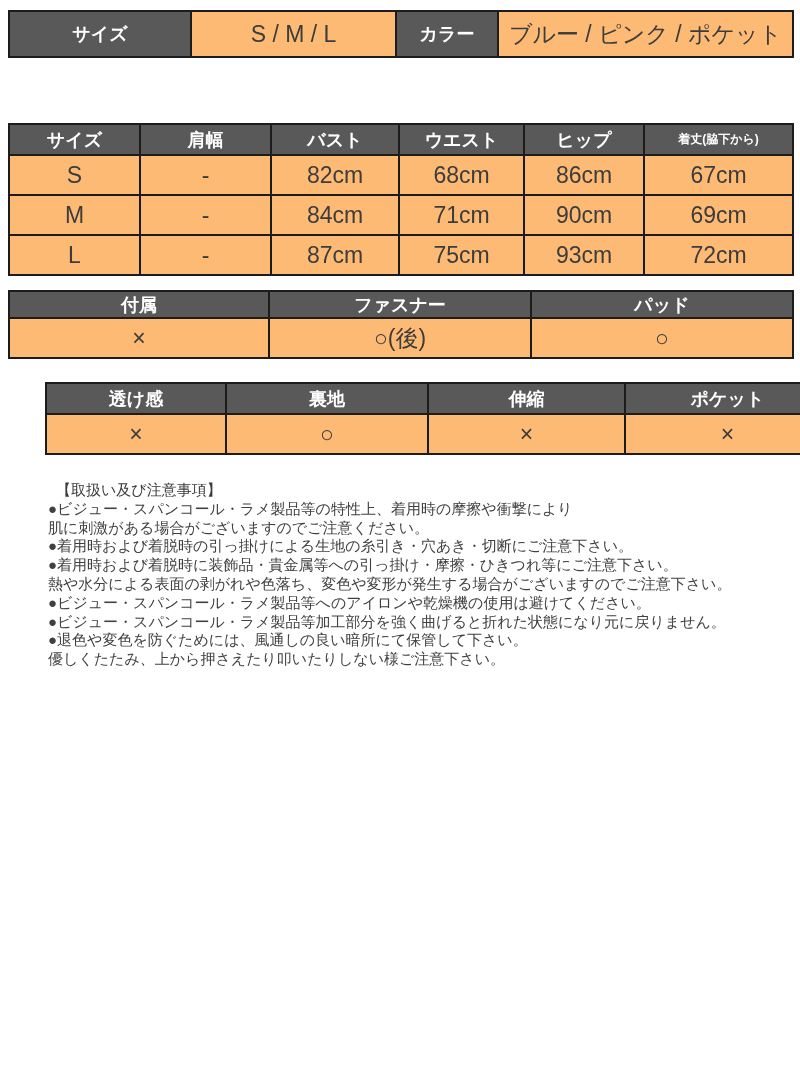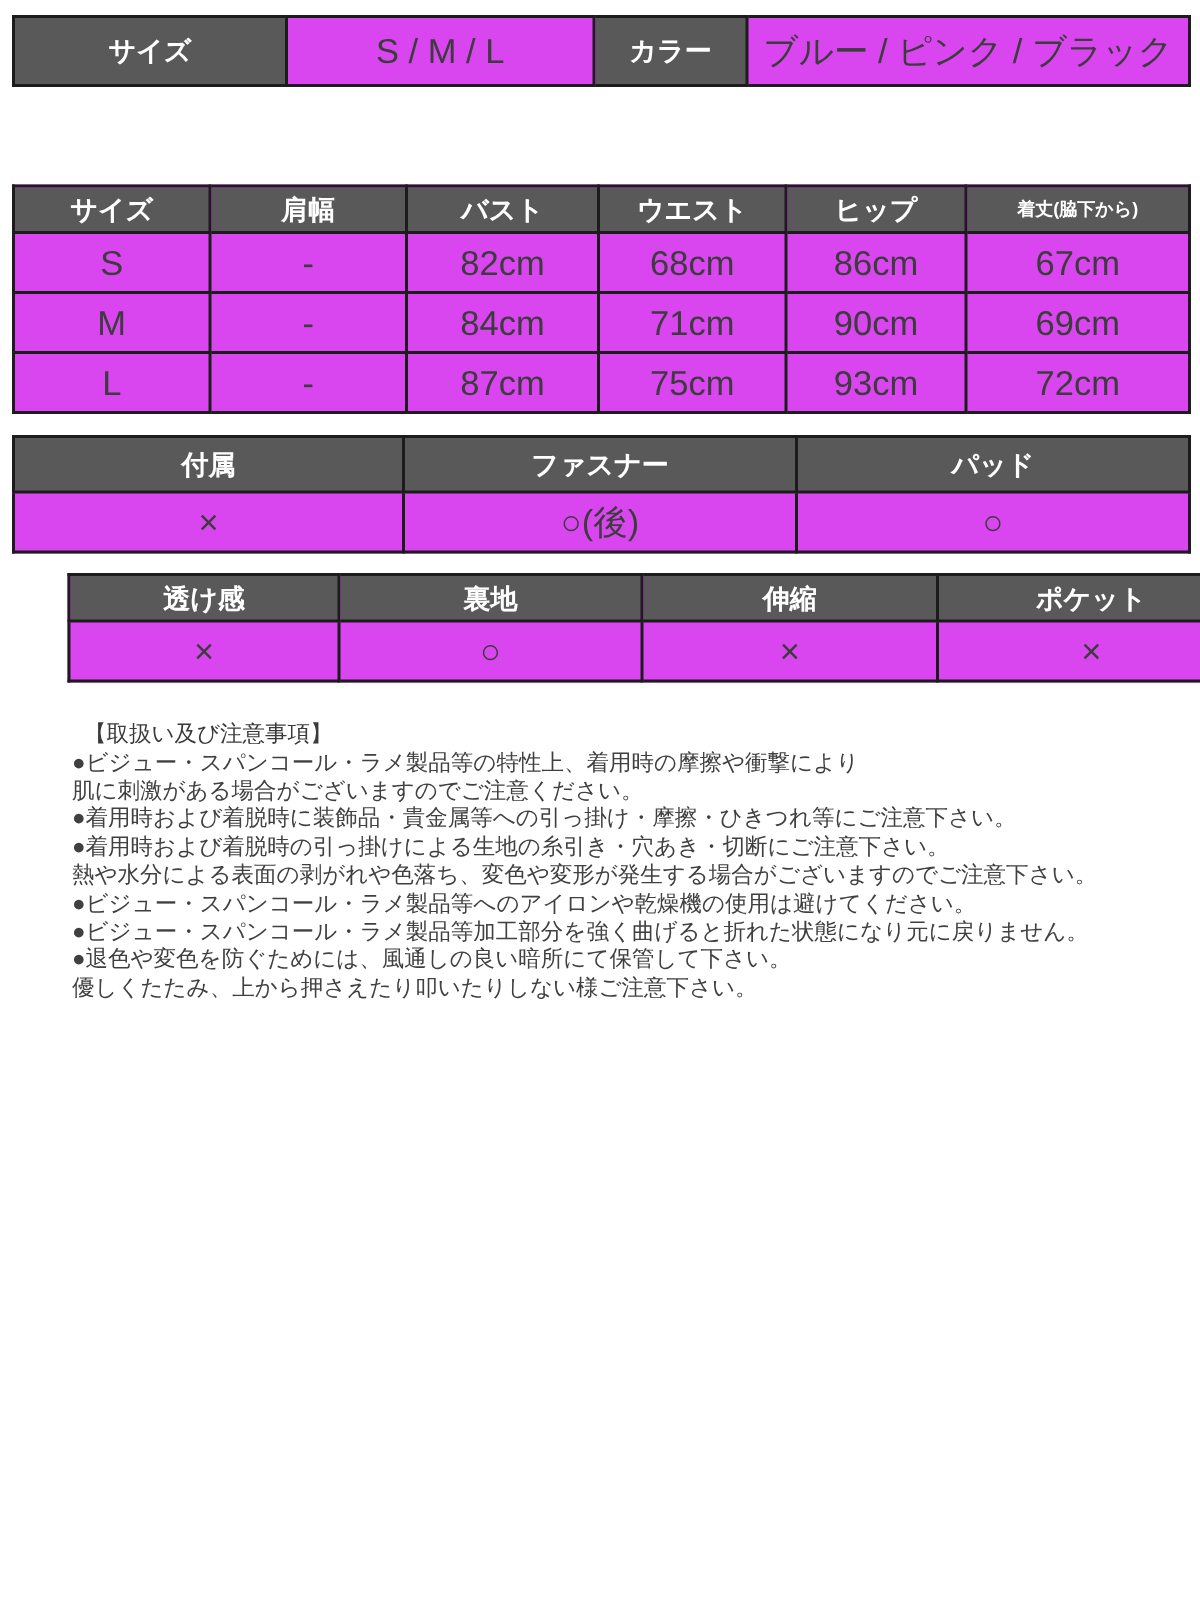--- a/index.html
+++ b/index.html
@@ -8,21 +8,21 @@
     width: 800px;
     height: 1067px;
     background: #ffffff;
     font-family: "Liberation Sans", sans-serif;
     overflow: hidden;
   }
   table.tbl {
     position: absolute;
     border-collapse: collapse;
     table-layout: fixed;
-    background: #d946ef;
+    background: #fdba74;
   }
   table.tbl th, table.tbl td {
     border: 2px solid #1c1c1c;
     text-align: center;
     vertical-align: middle;
     padding: 0;
     overflow: hidden;
     white-space: nowrap;
   }
   table.tbl th {
@@ -40,21 +40,21 @@
   .t1 { left: 8px; top: 10px; width: 784px; }
   .t1 tr { height: 46px; }
   
   .t2 { left: 8px; top: 123px; width: 784px; }
   .t2 tr.hrow { height: 31px; }
   .t2 tr.drow { height: 40px; }
   .t2 th { font-size: 17px; }
   .t2 th.small { font-size: 12px; }
   
   .t3 { left: 8px; top: 290px; width: 784px; }
-  .t3 tr.hrow { height: 37px; }
+  .t3 tr.hrow { height: 27px; }
   .t3 tr.drow { height: 40px; }
   .t4 { left: 8px; top: 382px; width: 784px; margin-left: 37px; }
   .t4 tr.hrow { height: 31px; }
   .t4 tr.drow { height: 40px; }
   .t3 th, .t4 th { font-size: 17px; }
   .t3 td, .t4 td { font-size: 20px; }
   
   .notes {
     position: absolute;
     left: 48px;
@@ -77,21 +77,21 @@
       <col style="width:182px">
         <col style="width:205px">
         <col style="width:102px">
         <col style="width:295px">
     </colgroup>
     <tbody>
       <tr>
         <th>サイズ</th>
         <td>S / M / L</td>
         <th>カラー</th>
-        <td>ブルー / ピンク / ブラック</td>
+        <td>ブルー / ピンク / ポケット</td>
       </tr>
     </tbody>
   </table>
 
   <table class="tbl t2">
     <colgroup>
       <col style="width:131px">
         <col style="width:131px">
         <col style="width:128px">
       <col style="width:125px">
@@ -174,22 +174,22 @@
         <td>×</td>
         <td>×</td>
       </tr>
     </tbody>
   </table>
 
   <div class="notes">
     <div class="notes-title">【取扱い及び注意事項】</div>
     <div class="note-line">●ビジュー・スパンコール・ラメ製品等の特性上、着用時の摩擦や衝撃により</div>
     <div class="note-line">肌に刺激がある場合がございますのでご注意ください。</div>
+    <div class="note-line">●着用時および着脱時の引っ掛けによる生地の糸引き・穴あき・切断にご注意下さい。</div>
     <div class="note-line">●着用時および着脱時に装飾品・貴金属等への引っ掛け・摩擦・ひきつれ等にご注意下さい。</div>
-    <div class="note-line">●着用時および着脱時の引っ掛けによる生地の糸引き・穴あき・切断にご注意下さい。</div>
     <div class="note-line">熱や水分による表面の剥がれや色落ち、変色や変形が発生する場合がございますのでご注意下さい。</div>
     <div class="note-line">●ビジュー・スパンコール・ラメ製品等へのアイロンや乾燥機の使用は避けてください。</div>
     <div class="note-line">●ビジュー・スパンコール・ラメ製品等加工部分を強く曲げると折れた状態になり元に戻りません。</div>
     <div class="note-line">●退色や変色を防ぐためには、風通しの良い暗所にて保管して下さい。</div>
     <div class="note-line">優しくたたみ、上から押さえたり叩いたりしない様ご注意下さい。</div>
   </div>
 
 </div>
 
 </body></html>

